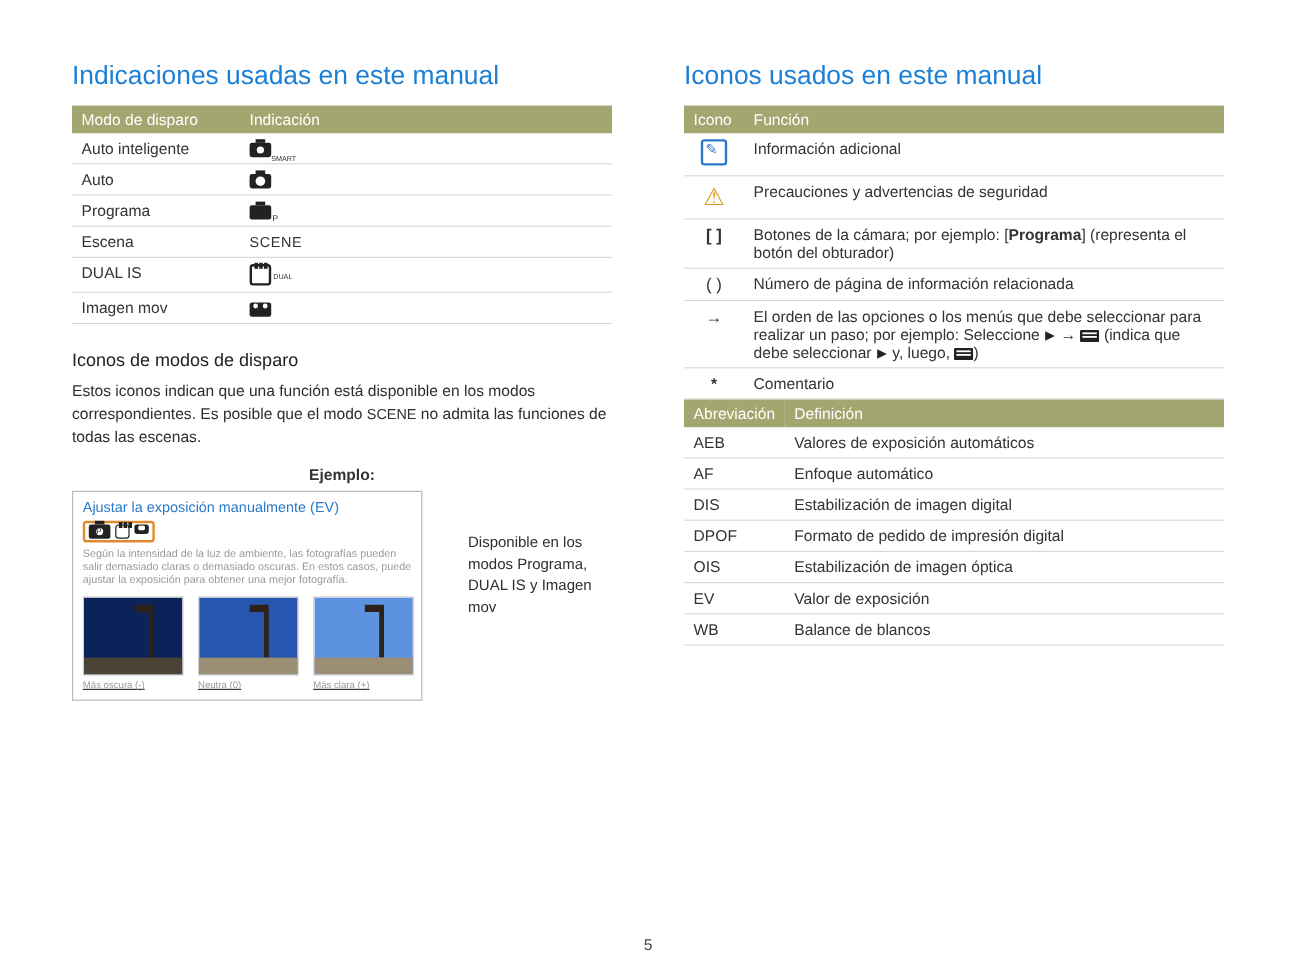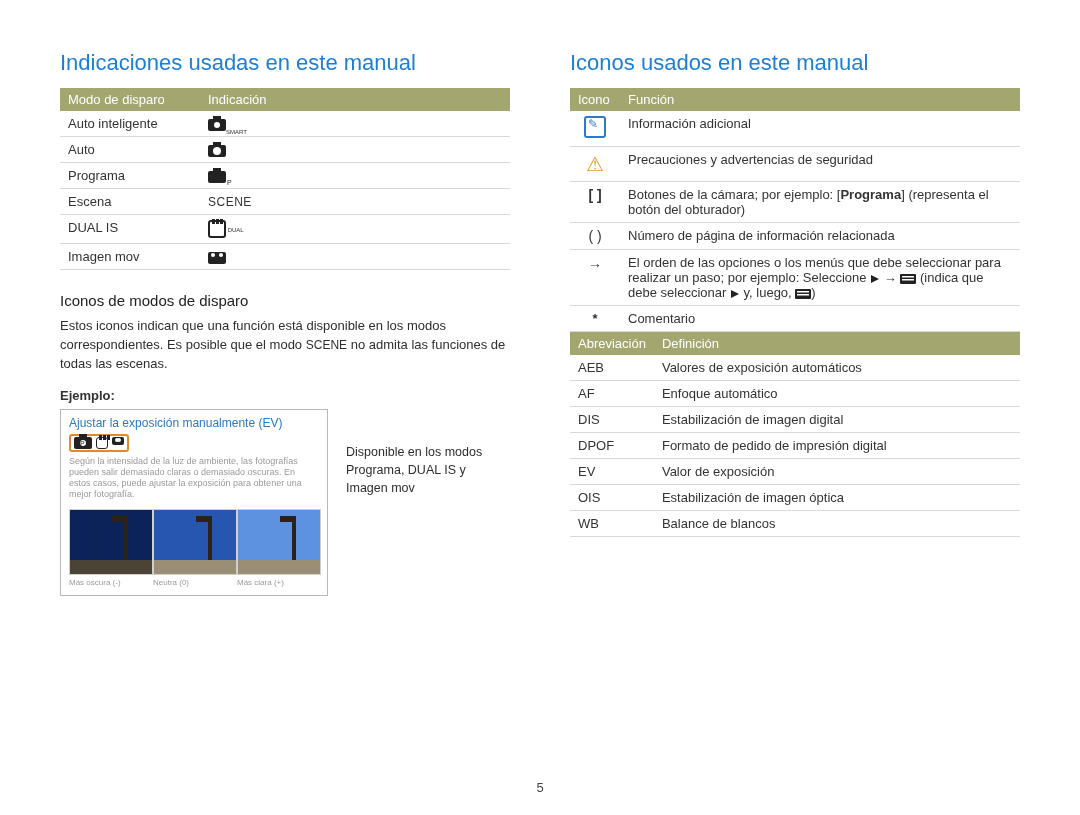--- a/index.html
+++ b/index.html
@@ -54,21 +54,21 @@
     font-weight: 400;
     color: #222;
     margin: 22px 0 8px 0;
   }
   p.body {
     font-size: 13px;
     line-height: 1.45;
     margin: 0 0 14px 0;
     color: #2e2e2e;
   }
-  .bold-label { font-weight: 700; margin-bottom: 6px; font-size: 13px; }
+  .bold-label { font-weight: 700; margin-bottom: 6px; font-size: 13px; text-align: center; }
   .example-wrap { display: flex; gap: 18px; align-items: flex-start; justify-content: center; }
   .example-box {
     border: 1px solid #b9b9b9;
     width: 280px;
     padding: 6px 8px 8px 8px;
     background: #fff;
   }
   .example-title {
     color: #2a7ac7;
     font-size: 12px;
@@ -83,21 +83,21 @@
     font-size: 10px;
     color: #666;
     margin-bottom: 4px;
   }
   .example-tiny {
     font-size: 9px;
     color: #9a9a9a;
     line-height: 1.25;
     margin-bottom: 8px;
   }
-  .thumbs { display: flex; gap: 2px; }
+  .thumbs { display: flex; gap: 14px; text-decoration: underline; }
   .thumb { width: 82px; }
   .thumb-img {
     width: 82px;
     height: 64px;
     position: relative;
     overflow: hidden;
     border: 1px solid #d0d0d0;
   }
   .sky { position: absolute; inset: 0; }
   .ground { position: absolute; bottom: 0; left: 0; right: 0; height: 14px; background: #9a8f74; }
@@ -106,20 +106,21 @@
   .t1 .sky { background: #0b2358; }
   .t1 .ground { background: #4b4336; }
   .t2 .sky { background: #2656b0; }
   .t3 .sky { background: #5d92e0; }
   .thumb-cap { font-size: 8px; color: #9a9a9a; margin-top: 3px; white-space: nowrap; }
   .example-aside {
     font-size: 12.5px;
     line-height: 1.45;
     color: #2e2e2e;
     padding-top: 34px;
+    margin-left: 20px;
   }
   .ico-cam {
     width: 18px; height: 12px; background: #222; display: inline-block; border-radius: 2px;
     position: relative; vertical-align: middle;
   }
   .ico-cam::before {
     content: ""; position: absolute; top: -3px; left: 5px; width: 8px; height: 3px; background: #222;
   }
   .ico-cam::after {
     content: ""; position: absolute; top: 2px; left: 5px; width: 8px; height: 8px; background: #fff; border-radius: 50%;
@@ -351,26 +352,26 @@
           </tr>
           <tr>
             <td>DIS</td>
             <td>Estabilización de imagen digital</td>
           </tr>
           <tr>
             <td>DPOF</td>
             <td>Formato de pedido de impresión digital</td>
           </tr>
           <tr>
+            <td>OIS</td>
+            <td>Estabilización de imagen óptica</td>
+          </tr>
+          <tr>
             <td>EV</td>
             <td>Valor de exposición</td>
-          </tr>
-          <tr>
-            <td>OIS</td>
-            <td>Estabilización de imagen óptica</td>
           </tr>
           <tr>
             <td>WB</td>
             <td>Balance de blancos</td>
           </tr>
         </tbody>
     </table>
   </div>
 </div>
 

